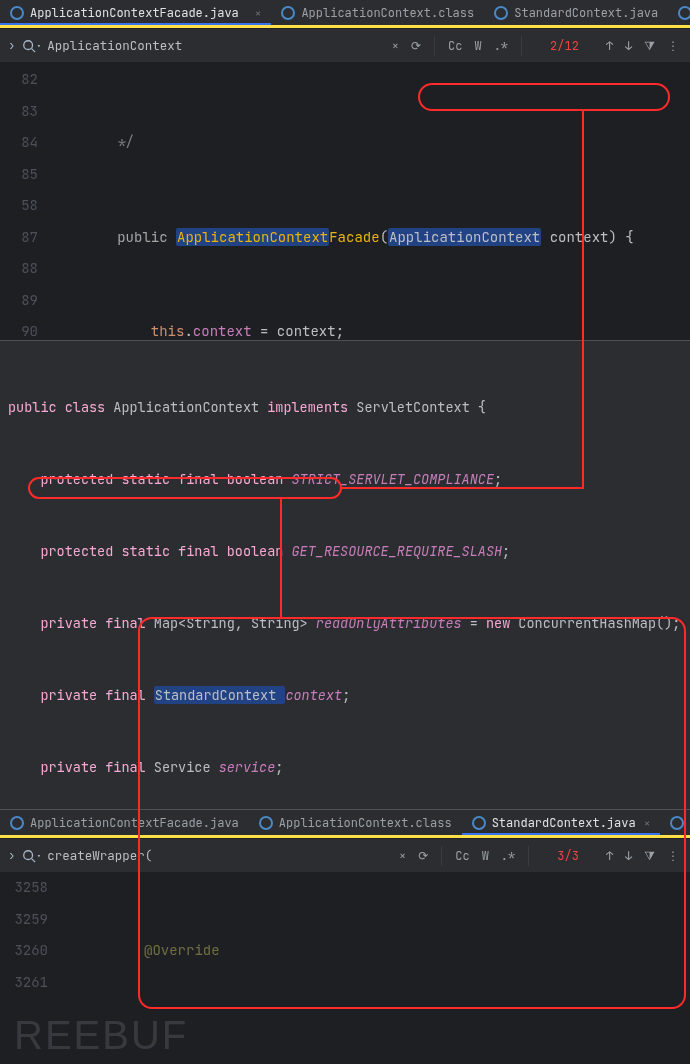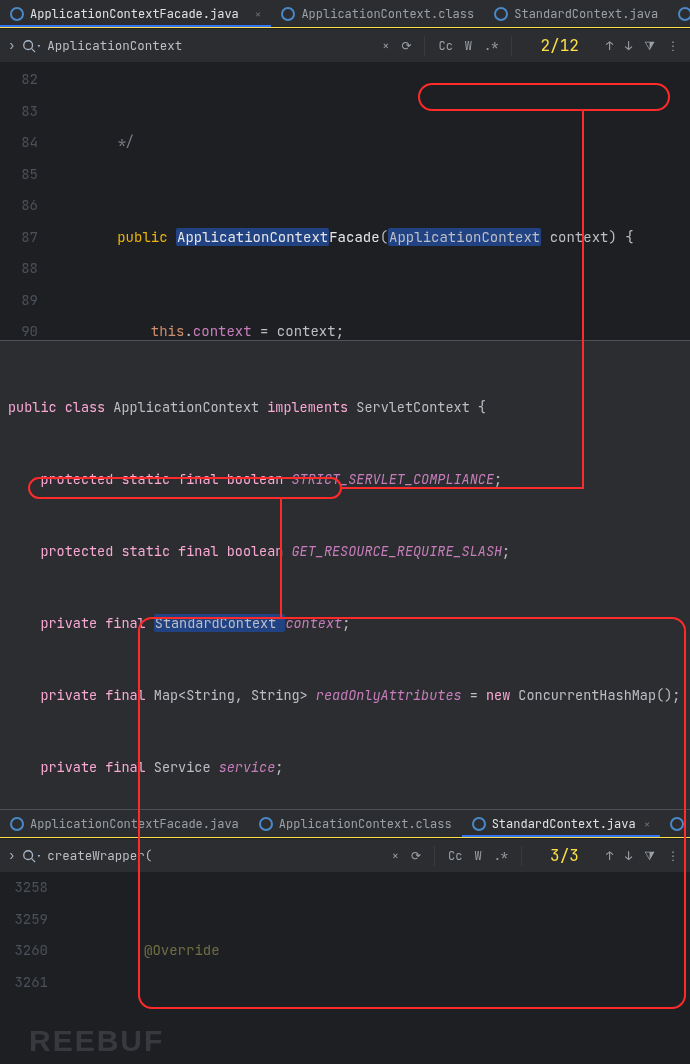--- a/index.html
+++ b/index.html
@@ -10,21 +10,21 @@
     font-family: "JetBrains Mono", Consolas, monospace;
     font-size: 13px;
     color: #bcbec4;
     overflow: hidden;
     position: relative;
   }
   .pane { background: #1e1f22; position: relative; }
   .tabs {
     display: flex;
     background: #2b2d30;
-    border-bottom: 1px solid #fde047;
+    border-bottom: 3px solid #fde047;
     height: 28px;
     align-items: stretch;
     overflow: hidden;
   }
   .tab {
     display: flex;
     align-items: center;
     gap: 6px;
     padding: 0 10px;
     color: #9aa0a6;
@@ -59,35 +59,35 @@
   .search-sep { width:1px; height:20px; background:#393b40; margin: 0 4px;}
   .searchbar .chev { color: #a9b7c6; }
   .search-icon { display:inline-flex; align-items:center; gap:1px;}
   .searchbar .query {
     flex: 0 0 auto;
     color: #bcbec4;
     min-width: 180px;
   }
   .searchbar .spacer { flex:1 1 auto; }
   .sb-btn { color: #9aa0a6; padding: 2px 3px; font-size: 12px;}
-  .counter { color:#fde047; font-size:16px; padding: 0 18px;}
+  .counter { color:#ef4444; font-size:12px; padding: 0 18px;}
   .code-area { display:flex; font-size:14px; line-height: 31.5px; }
   .gutter {
     width: 50px;
     text-align: right;
     padding-right: 12px;
     color: #4b5059;
     user-select: none;
     position: relative;
   }
   .gutter-line { position:relative; }
   .codecol { flex:1; white-space: pre; position:relative; }
   .codecol div { white-space: pre; }
-  .kw { color: #eab308; }
-  .method-decl { color: #e5e5e5; }
+  .kw { color: #a3a3a3; }
+  .method-decl { color: #eab308; }
   .field { color: #c77dbb; }
   .comment { color: #7a7e85; }
   .this { color: #cf8e6d; }
   .sel {
     background: #214283;
     border-radius: 2px;
     padding: 0 1px;
   }
   
   .mid {
@@ -105,24 +105,24 @@
   .redbox {
     border: 2px solid #ff2b2b;
     border-radius: 14px;
     position: absolute;
     pointer-events: none;
   }
   .redline {
     position:absolute; background:#ff2b2b; pointer-events:none;
   }
   .watermark {
-    position:absolute; left:29px; bottom:6px;
+    position:absolute; left:14px; bottom:6px;
     font-family: Arial, sans-serif;
-    font-weight: 700;
-    font-size: 30px; letter-spacing:2px;
+    font-weight: 400;
+    font-size: 40px; letter-spacing:2px;
     color: rgba(170,180,195,0.18);
     pointer-events:none;
   }
 </style>
 </head>
 <body>
 
 <div class="pane" style="height:340px;">
   <div class="tabs">
     <div class="tab active">
@@ -167,21 +167,21 @@
     <span class="sb-btn">↓</span>
     <span class="sb-btn">⧩</span>
     <span class="sb-btn">⋮</span>
   </div>
   <div class="code-area" style="height:292px; padding-top:2px;border-radius:25px;">
     <div class="gutter">
       <div class="gutter-line">82</div>
       <div class="gutter-line">83</div>
       <div class="gutter-line">84</div>
       <div class="gutter-line">85</div>
-      <div class="gutter-line">86</div>
+      <div class="gutter-line">58</div>
       <div class="gutter-line">87</div>
       <div class="gutter-line">88</div>
       <div class="gutter-line">89</div>
       <div class="gutter-line">90</div>
     </div>
     <div class="codecol">
       <div><span class="comment">        */</span></div>
       <div><span>        </span><span class="kw">public </span><span class="method-decl"><span class="sel">ApplicationContext</span><span>Facade</span></span><span>(</span><span class="sel">ApplicationContext</span><span> context</span><span>) {</span></div>
       <div><span>            </span><span class="this">this</span><span>.</span><span class="field">context</span><span> = context;</span></div>
       <div><span></span>&nbsp;</div>
@@ -190,22 +190,22 @@
       <div><span>            initClassCache();</span></div>
       <div><span>        }</span></div>
     </div>
   </div>
 </div>
 
 <div class="mid" style="position:relative;">
   <div><span class="kw">public class </span><span>ApplicationContext </span><span class="kw">implements </span><span>ServletContext {</span></div>
   <div><span class="kw">    protected static final boolean </span><span class="field">STRICT_SERVLET_COMPLIANCE</span><span>;</span></div>
   <div><span class="kw">    protected static final boolean </span><span class="field">GET_RESOURCE_REQUIRE_SLASH</span><span>;</span></div>
+  <div><span class="kw">    private final </span><span>Map&lt;String, String&gt; </span><span class="field">readOnlyAttributes</span><span> = </span><span class="kw">new </span><span>ConcurrentHashMap();</span></div>
   <div><span class="kw">    private final </span><span class="sel" style="background:#214283;">StandardContext </span><span class="field">context</span><span>;</span></div>
-  <div><span class="kw">    private final </span><span>Map&lt;String, String&gt; </span><span class="field">readOnlyAttributes</span><span> = </span><span class="kw">new </span><span>ConcurrentHashMap();</span></div>
   <div><span class="kw">    private final </span><span>Service </span><span class="field">service</span><span>;</span></div>
 </div>
 
 <div class="pane" style="height:540px;">
   <div class="tabs">
     <div class="tab">
       <span class="file-icon-circle"></span>
       <span>ApplicationContextFacade.java</span>
     </div>
     <div class="tab">

